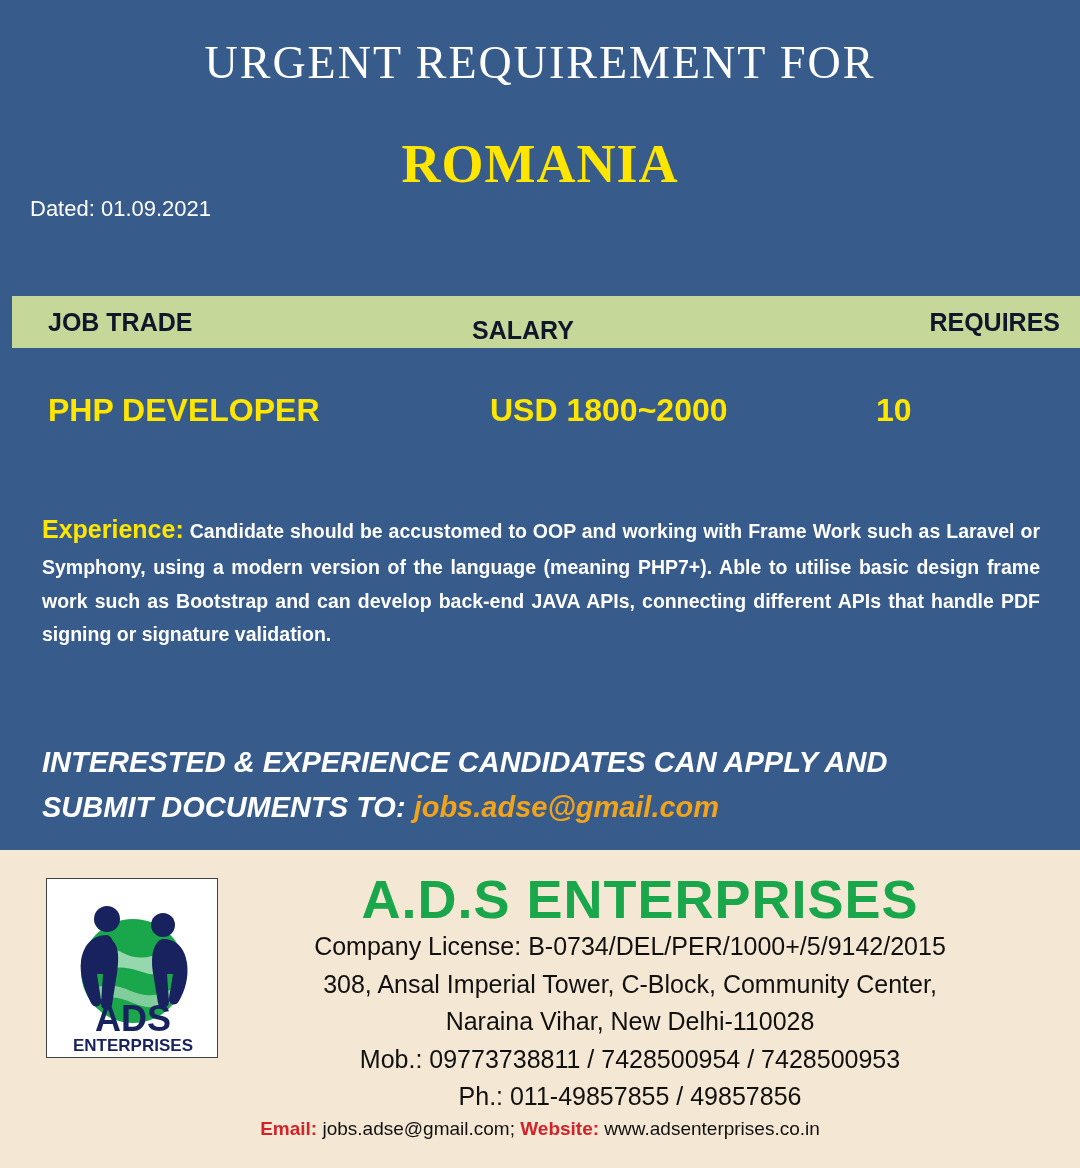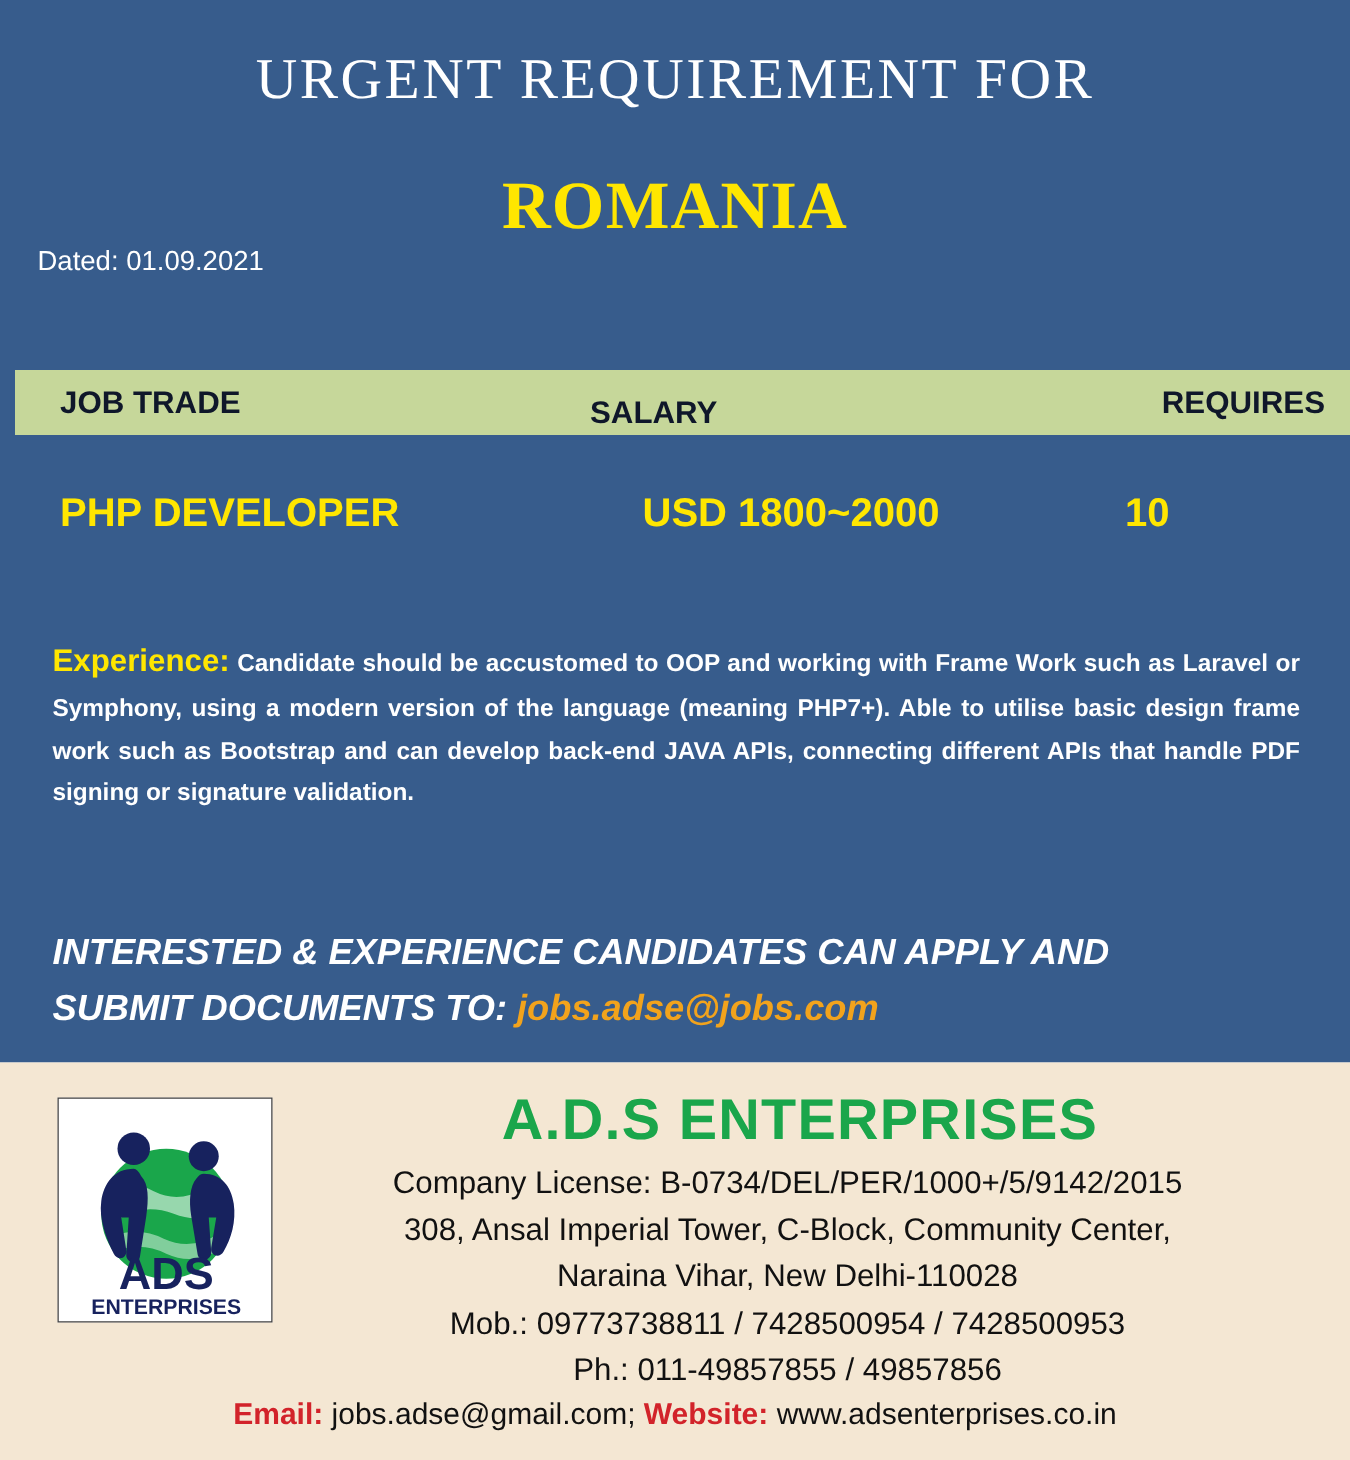--- a/index.html
+++ b/index.html
@@ -82,21 +82,21 @@
     display: flex;
     align-items: baseline;
   }
   .job-cell {
     color: #ffe600;
     font-weight: bold;
     font-size: 32px;
     font-family: "Liberation Sans", sans-serif;
   }
   .job-trade { width: 478px; padding-left: 36px; }
-  .job-salary { width: 380px; margin-left: 24px; }
+  .job-salary { width: 380px; }
   .job-requires { flex: 1; padding-left: 6px; }
 
   
   .exp-block {
     position: absolute;
     left: 42px;
     top: 508px;
     width: 998px;
     color: #ffffff;
     font-size: 19.5px;
@@ -152,42 +152,42 @@
     overflow: hidden;
   }
   .company-name {
     position: absolute;
     left: 240px;
     top: 18px;
     width: 800px;
     text-align: center;
     color: #1aa64b;
     font-weight: bold;
-    font-size: 46px;
+    font-size: 54px;
     letter-spacing: 1px;
     font-family: "Liberation Sans", sans-serif;
   }
   .company-lines {
     position: absolute;
     left: 200px;
     top: 78px;
     width: 860px;
     text-align: center;
     color: #111111;
     font-size: 25px;
     line-height: 1.5;
     font-family: "Liberation Sans", sans-serif;
   }
   .contact-line {
     position: absolute;
     left: 0px;
     top: 268px;
     width: 1080px;
     text-align: center;
-    font-size: 24px;
+    font-size: 19px;
     color: #111111;
     font-family: "Liberation Sans", sans-serif;
   }
   .red-label { color: #d2232a; font-weight: bold; }
 </style>
 </head>
 <body>
 
 <div class="poster">
 
@@ -208,21 +208,21 @@
       <div class="job-cell job-salary">USD 1800~2000</div>
       <div class="job-cell job-requires">10</div>
     </div>
 
     <div class="exp-block">
       <span class="exp-label">Experience:</span><span> Candidate should be accustomed to OOP and working with Frame Work such as Laravel or Symphony, using a modern version of the language (meaning PHP7+). Able to utilise basic design frame work such as Bootstrap and can develop back-end JAVA APIs, connecting different APIs that handle PDF signing or signature validation.</span>
     </div>
 
     <div class="apply-block">
       <div>INTERESTED &amp; EXPERIENCE CANDIDATES CAN APPLY AND</div>
-      <div class="apply-line2"><span>SUBMIT DOCUMENTS TO: </span><span class="apply-email">jobs.adse@jobs.com</span></div>
+      <div class="apply-line2"><span>SUBMIT DOCUMENTS TO: </span><span class="apply-email">jobs.adse@gmail.com</span></div>
     </div>
 
   </div>
 
   <div class="beige-panel">
 
     <div class="logo-box">
       <svg viewBox="0 0 172 180" width="172" height="180">
         <circle cx="86" cy="92" r="52" fill="#1aa64b"></circle>
         <path d="M40 74 q18 -10 36 0 q20 10 40 -2 q14 -8 16 4 l-2 14 q-18 10 -38 2 q-22 -8 -40 2 q-10 6 -14 -4 z" fill="#ffffff" opacity="0.55"></path>

